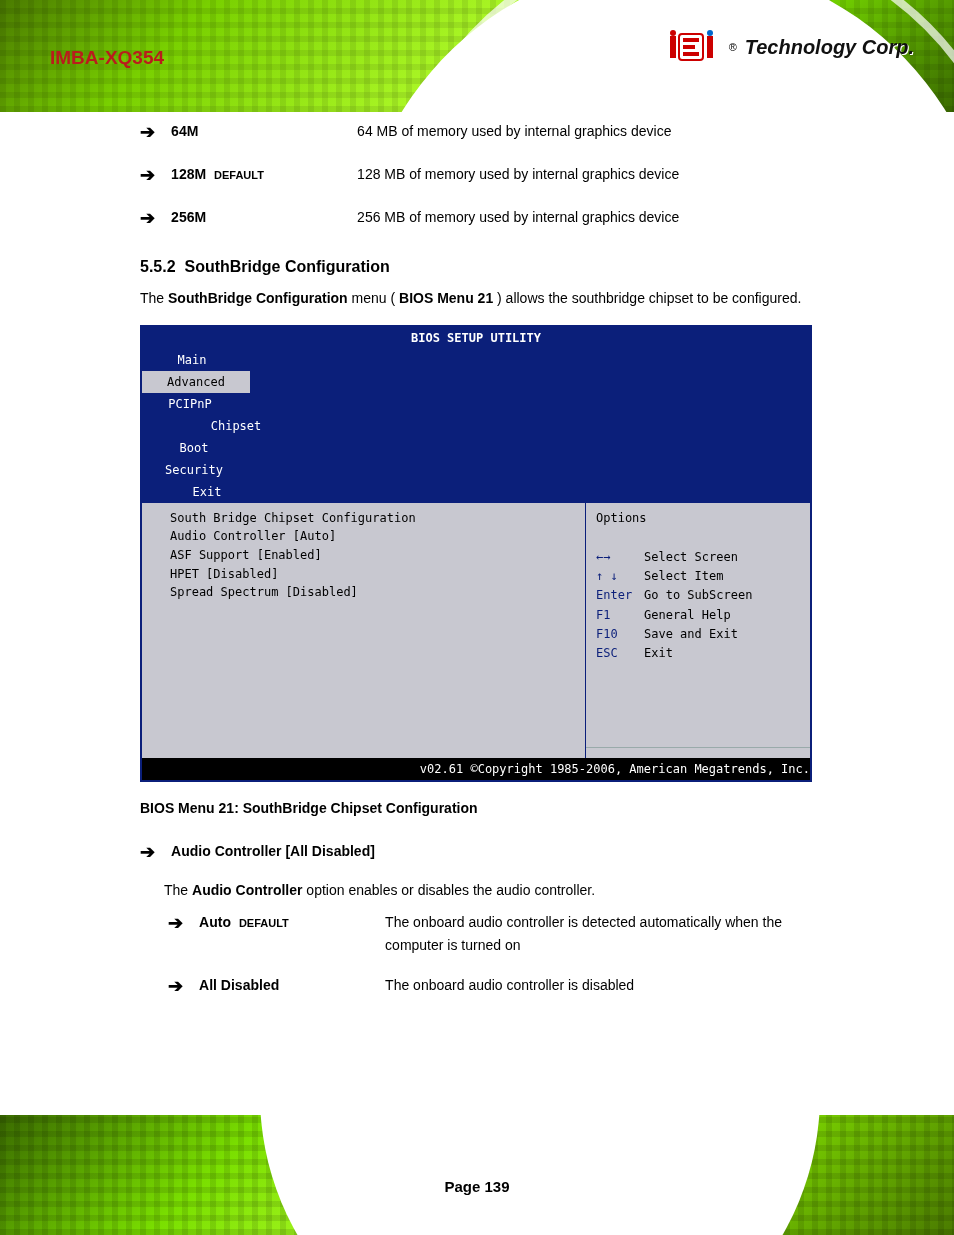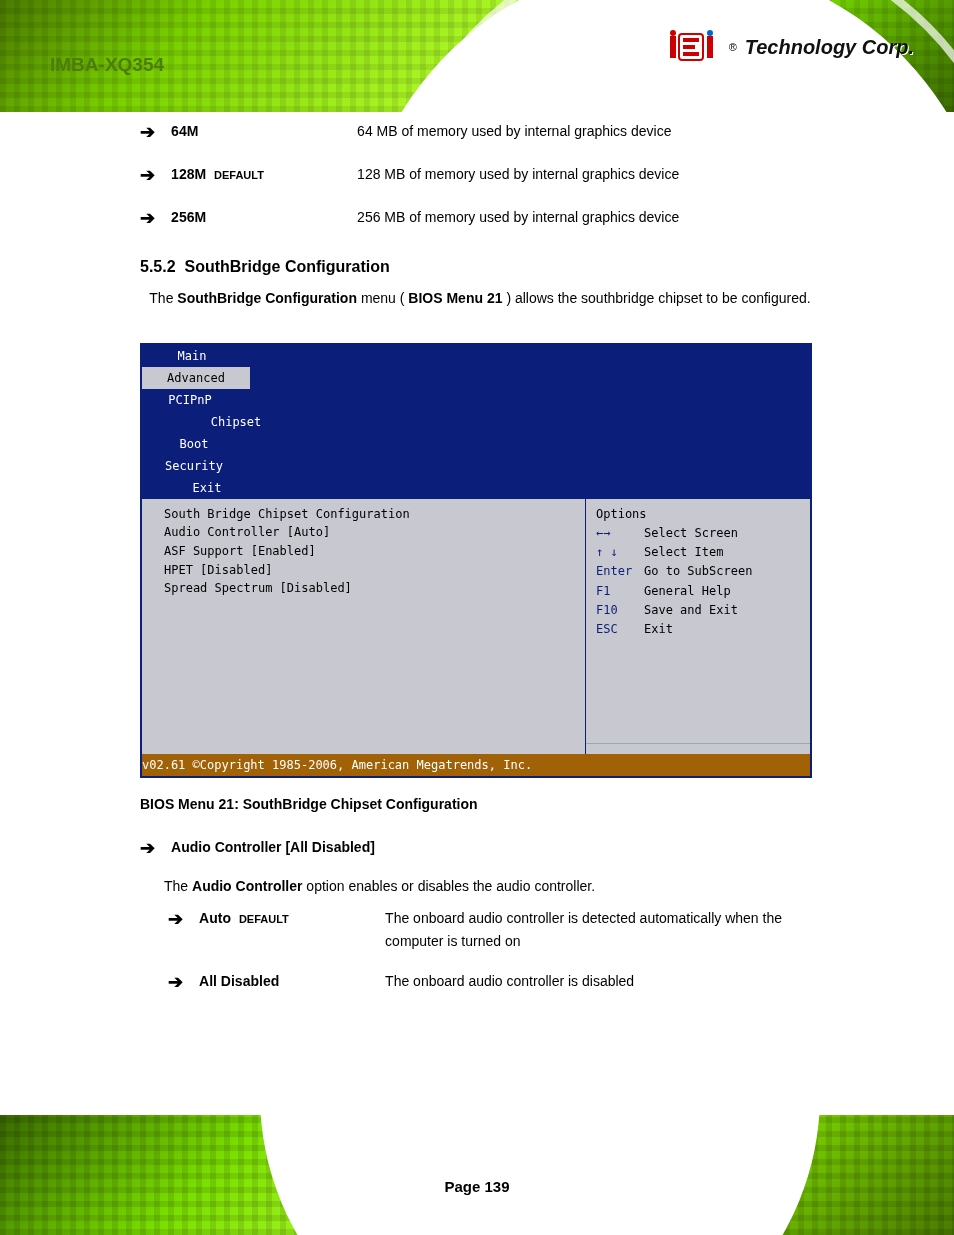--- a/index.html
+++ b/index.html
@@ -48,23 +48,23 @@
     position:absolute;
     right:-70px; top:-70px;
     width:640px; height:640px;
     border-radius:50%;
     border: 8px solid rgba(255,255,255,.7);
     transform: rotate(-10deg);
     box-sizing:border-box;
   }
   .model-label {
     position:absolute;
-    top:54px; left:50px;
-    font-weight:700;
-    color:#4d7c0f;
+    top:47px; left:50px;
+    font-weight:700;
+    color:#b91c1c;
     font-size:19px;
   }
   .logo-wrap {
     position:absolute;
     top:30px; right:40px;
     display:flex; align-items:center; gap:8px;
   }
   .logo-box svg { display:block; }
   .logo-text {
     font-size:20px;
@@ -143,22 +143,21 @@
     line-height:1.6;
     font-weight:700;
   }
   .section-h{
     margin:26px 0 10px 0;
     font-size:16px;
     font-weight:700;
   }
   .section-sub{
     line-height:1.8;
-    margin-bottom:32px;
-    text-align:center;
+    margin-bottom:14px;
   }
   
   .bios-table{
     margin:0 0 18px 0;
     width:672px;
     box-sizing:border-box;
     border:2px solid #0b1f7a;
     font-family: "Lucida Console", Consolas, monospace;
     font-size:12px;
   }
@@ -189,58 +188,59 @@
   .bios-tabs .t-boot{ width:84px; }
   .bios-tabs .t-sec{  width:84px; }
   .bios-tabs .t-exit{ width:110px;}
   .bios-body{
     display:flex;
     background:#c8c8d0;
     min-height:255px;
   }
   .bios-left{
     flex:1;
-    padding:6px 22px;
+    padding:6px 28px;
     line-height:1.55;
     border-right:1px solid #0b1f7a;
     color:#000;
   }
   .bios-left .sel-item{ color:#f2f2ff;}
   .bios-left .menuitem{ display:block; color:#000;}
   .bios-right{
     width:204px;
     padding:6px 10px;
     line-height:1.6;
     color:#000;
     display:flex;
     flex-direction:column;
   }
   .bios-right .help-text{
     flex:0 0 auto;
+    margin-bottom:20px;
   }
   .bios-right .nav-keys{
     flex:1;
   }
   .bios-right .nav-row{
     display:flex;
     gap:8px;
   }
   .bios-right .key{
     width:40px;
     color:#0b1f7a;
   }
   .bios-right hr{
     border:none;
     border-top:1px solid #9aa;
     margin:8px -10px 4px -10px;
   }
   .bios-footer{
-    background:#a16207;
+    background:#000000;
     color:#fff;
-    text-align:left;
+    text-align:right;
     padding:4px 0;
   }
   .caption{
     font-weight:700;
     margin:3px 0 24px 0;
   }
   .title-text{
     font-weight:700;
   }
 </style>
@@ -301,20 +301,21 @@
     </div>
     <div class="section-sub">
       <span>The </span>
       <span class="title-text">SouthBridge Configuration</span>
       <span> menu (</span>
       <span class="title-text">BIOS Menu 21</span>
       <span>) allows the southbridge chipset to be configured.</span>
     </div>
 
     <div class="bios-table">
+      <div class="bios-title">BIOS SETUP UTILITY</div>
       <div class="bios-tabs">
         <span class="tab t-main">Main</span>
         <span class="tab t-adv sel">Advanced</span>
         <span class="tab" style="width:76px">PCIPnP</span>
         <span class="tab t-chip">Chipset</span>
         <span class="tab t-boot">Boot</span>
         <span class="tab t-sec">Security</span>
         <span class="tab t-exit">Exit</span>
       </div>
       <div class="bios-body">

